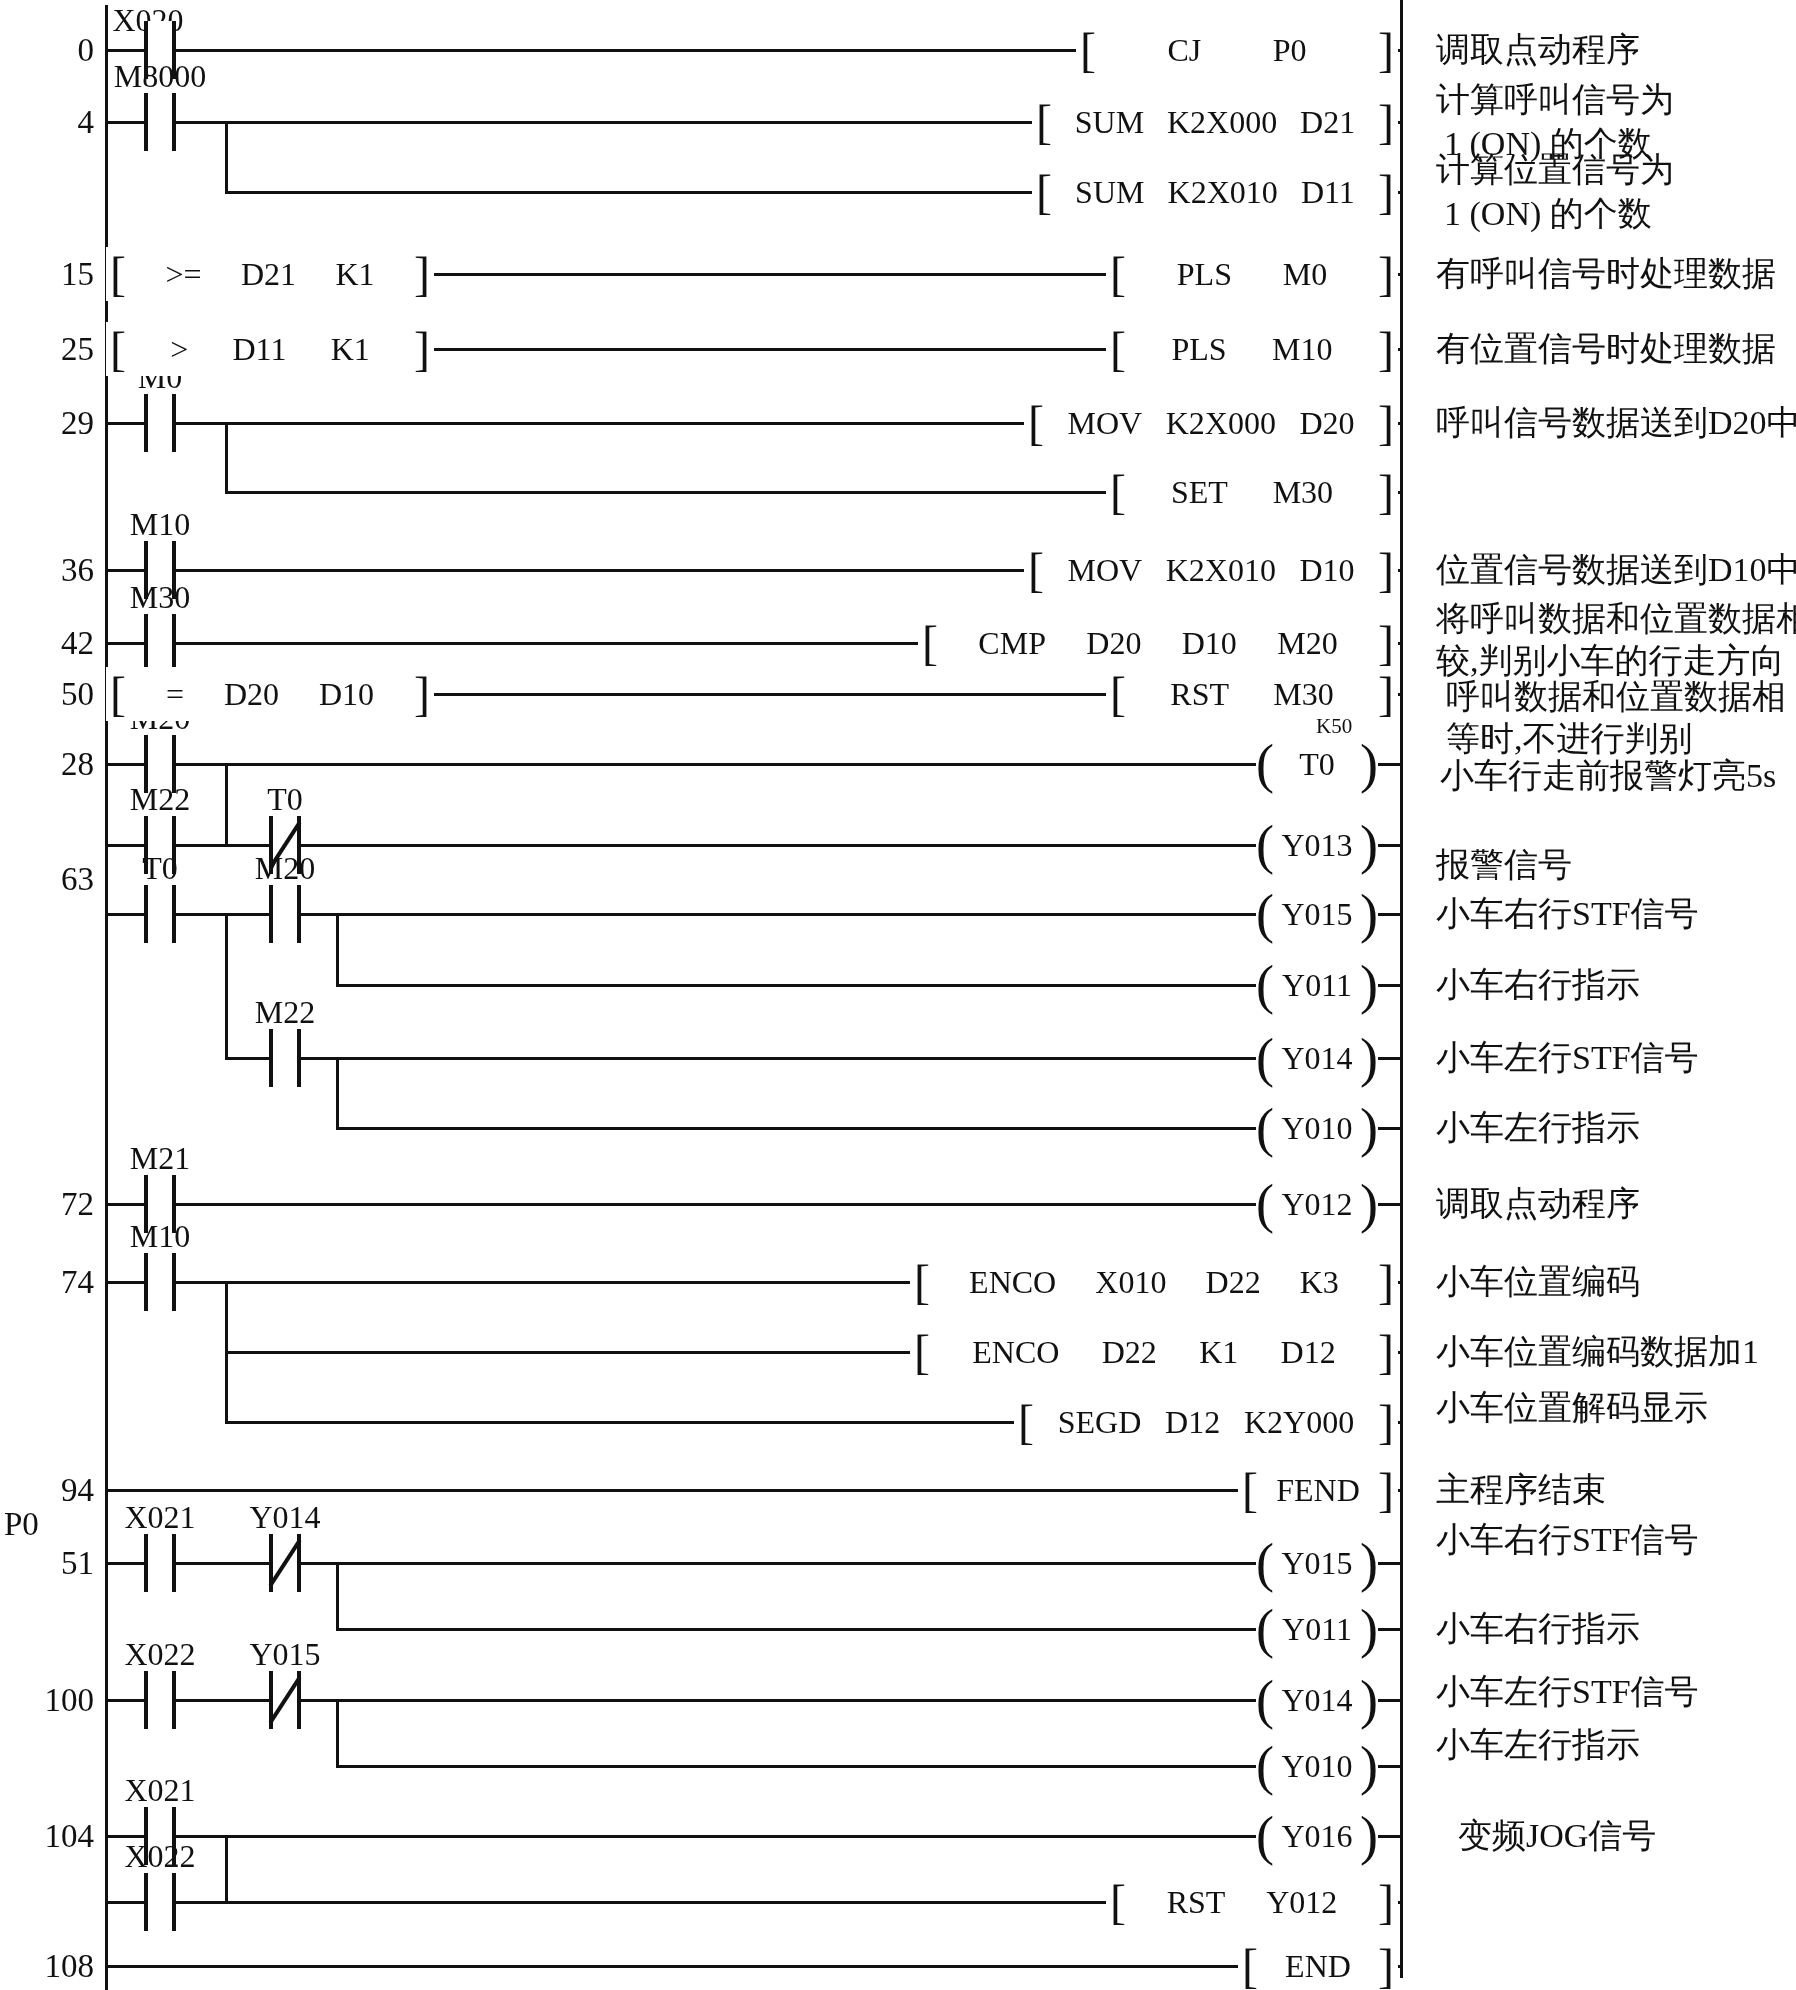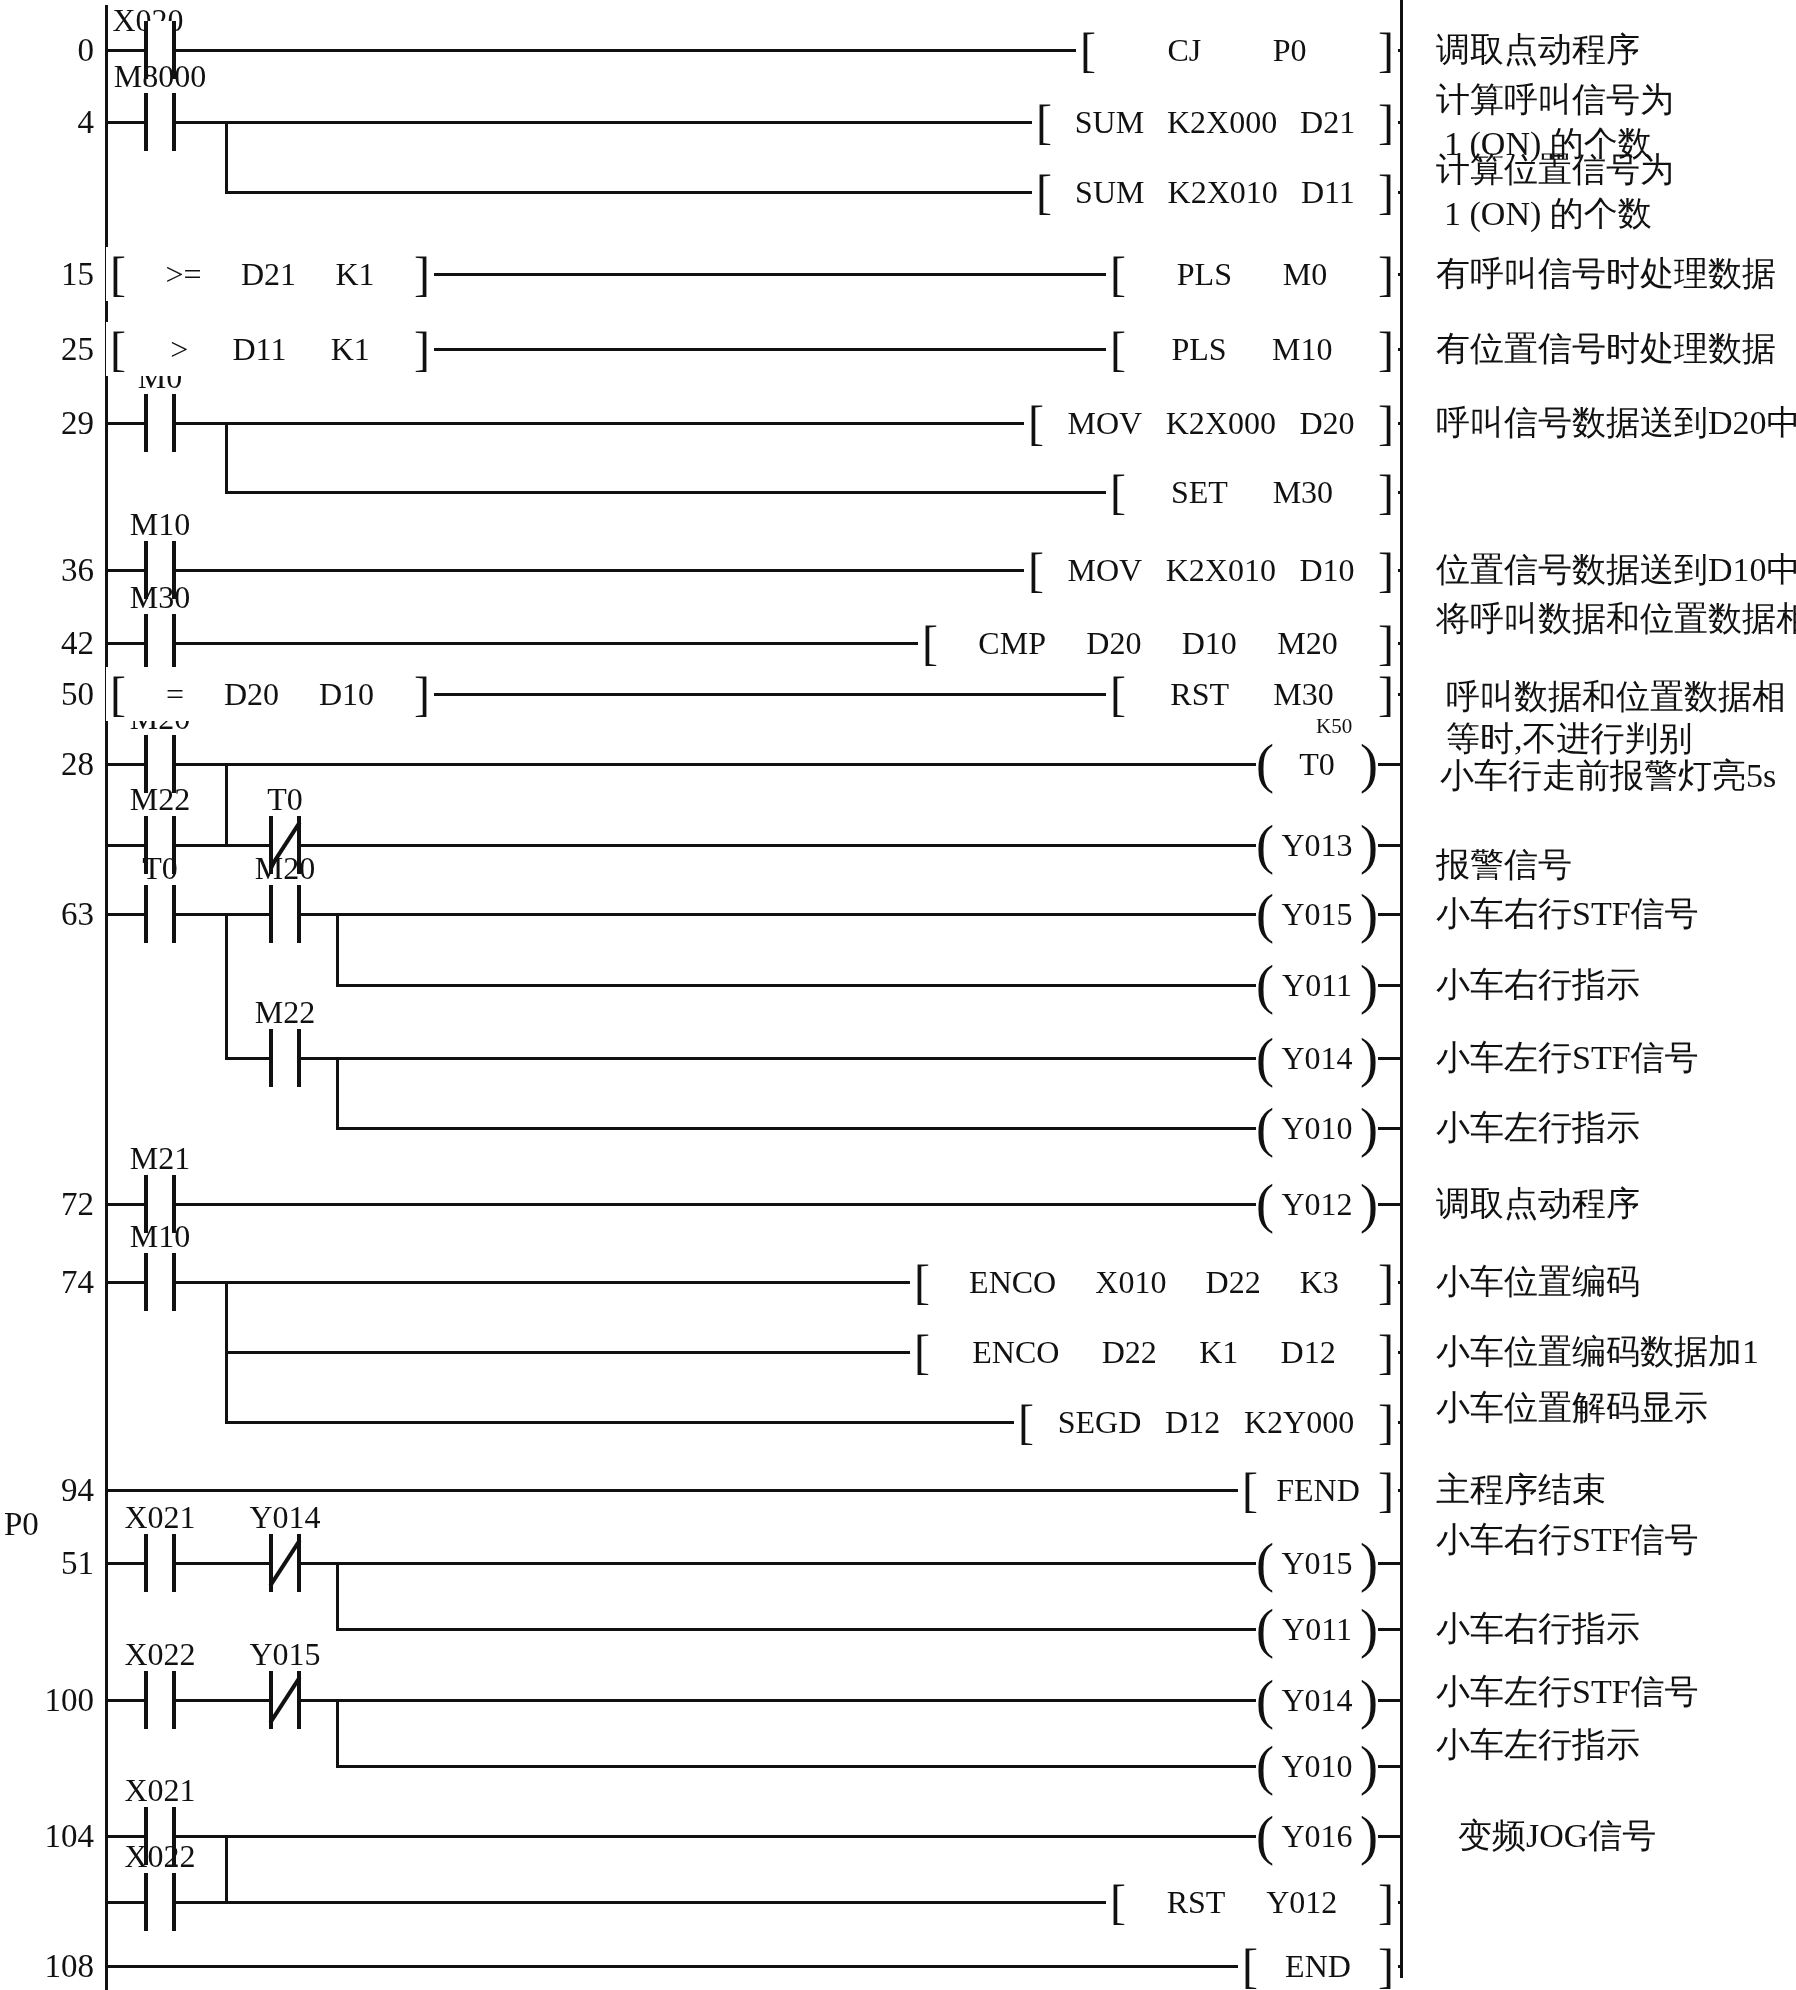--- a/index.html
+++ b/index.html
@@ -75,21 +75,21 @@
 
   <div class="step" style="top:31px">0</div>
   <div class="step" style="top:103px">4</div>
   <div class="step" style="top:255px">15</div>
   <div class="step" style="top:330px">25</div>
   <div class="step" style="top:404px">29</div>
   <div class="step" style="top:551px">36</div>
   <div class="step" style="top:624px">42</div>
   <div class="step" style="top:675px">50</div>
   <div class="step" style="top:745px">28</div>
-  <div class="step" style="top:895px">63</div>
+  <div class="step" style="top:860px">63</div>
   <div class="step" style="top:1185px">72</div>
   <div class="step" style="top:1263px">74</div>
   <div class="step" style="top:1471px">94</div>
   <div class="step" style="top:1544px">51</div>
   <div class="step" style="top:1681px">100</div>
   <div class="step" style="top:1817px">104</div>
   <div class="step" style="top:1947px">108</div>
 
   <div class="pnum" style="left:4px;top:1506px">P0</div>
 
@@ -350,20 +350,21 @@
   <div class="comment" style="top:29px">调取点动程序</div>
   <div class="comment" style="top:79px">计算呼叫信号为</div>
   <div class="comment" style="top:123px;left:1444px">1 (ON) 的个数</div>
   <div class="comment" style="top:149px">计算位置信号为</div>
   <div class="comment" style="top:193px;left:1444px">1 (ON) 的个数</div>
   <div class="comment" style="top:253px">有呼叫信号时处理数据</div>
   <div class="comment" style="top:328px">有位置信号时处理数据</div>
   <div class="comment" style="top:402px">呼叫信号数据送到D20中</div>
   <div class="comment" style="top:549px">位置信号数据送到D10中</div>
   <div class="comment" style="top:598px">将呼叫数据和位置数据相比</div>
+  <div class="comment" style="top:640px">较,判别小车的行走方向</div>
   <div class="comment" style="top:676px;left:1446px">呼叫数据和位置数据相</div>
   <div class="comment" style="top:718px;left:1446px">等时,不进行判别</div>
   <div class="comment" style="top:755px;left:1440px">小车行走前报警灯亮5s</div>
   <div class="comment" style="top:844px">报警信号</div>
   <div class="comment" style="top:893px">小车右行STF信号</div>
   <div class="comment" style="top:964px">小车右行指示</div>
   <div class="comment" style="top:1037px">小车左行STF信号</div>
   <div class="comment" style="top:1107px">小车左行指示</div>
   <div class="comment" style="top:1183px">调取点动程序</div>
   <div class="comment" style="top:1261px">小车位置编码</div>

